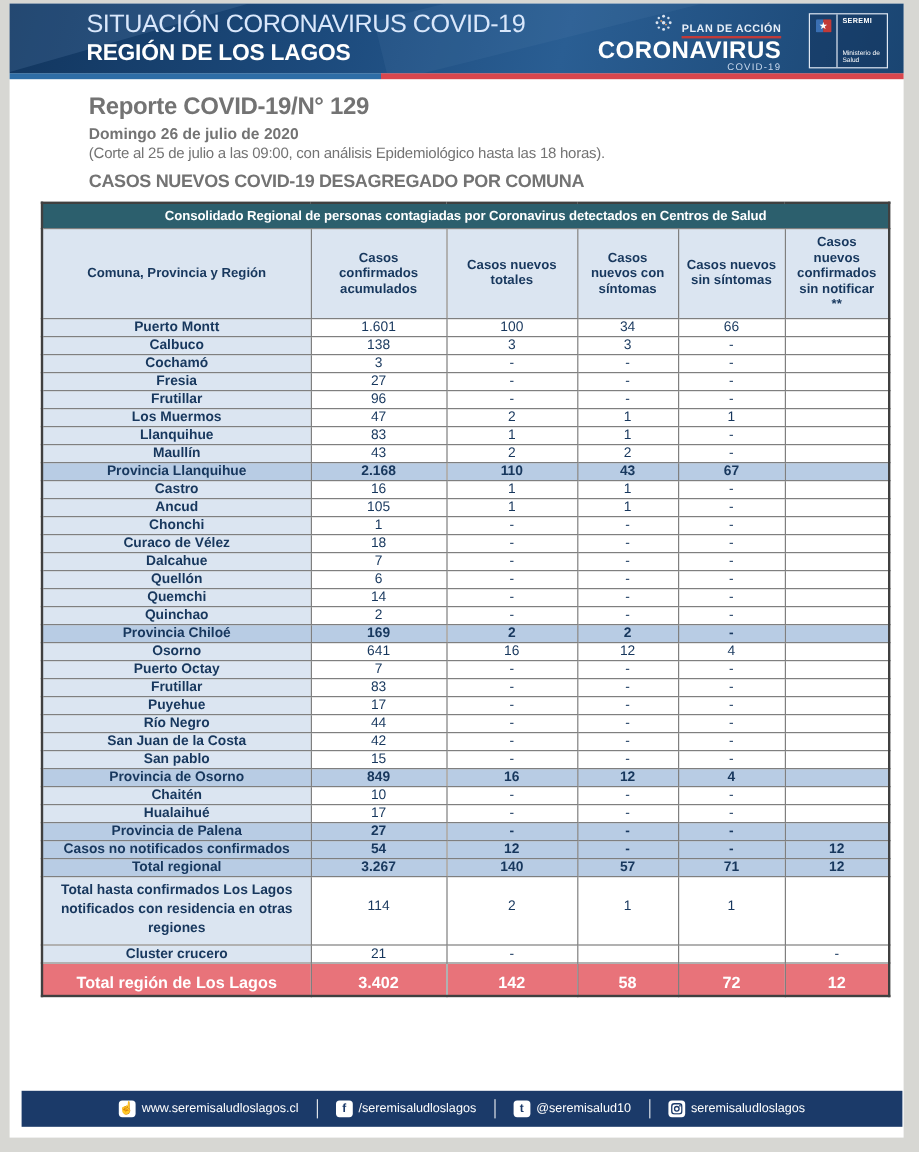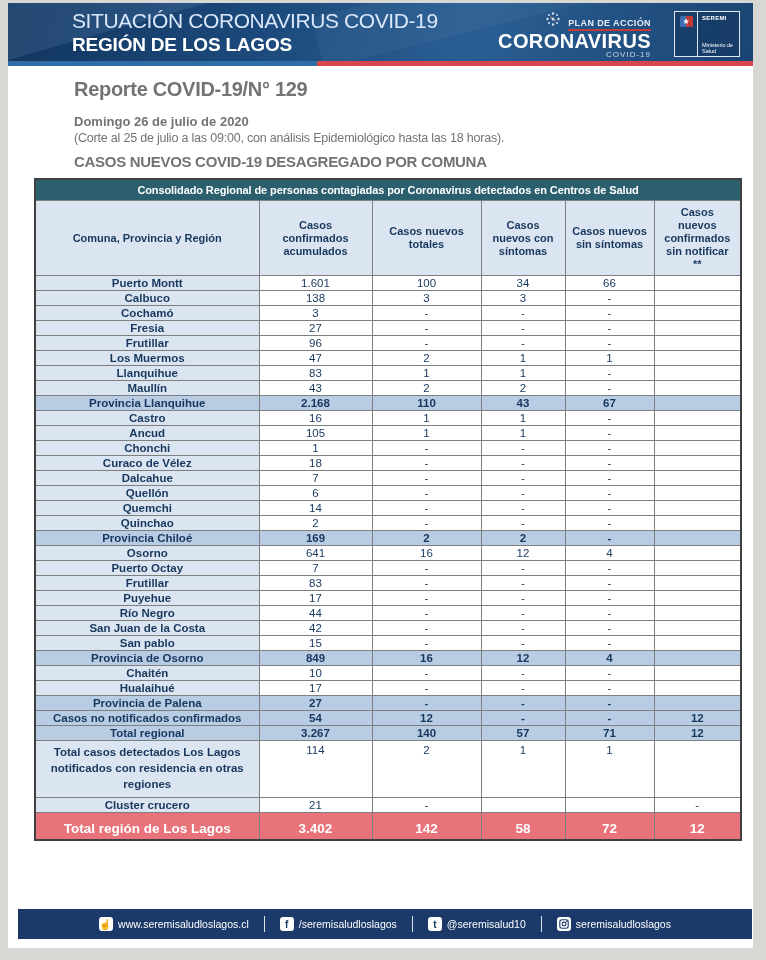--- a/index.html
+++ b/index.html
@@ -32,37 +32,37 @@
   .crest .star{position:absolute;left:0;right:0;top:0;color:#fff;font-size:8px;line-height:11px;text-align:center;}
   .emblem-right{flex:1;padding:3px 3px 2px 4px;color:#fff;display:flex;flex-direction:column;justify-content:space-between;}
   .emblem-title{font-size:6px;font-weight:bold;letter-spacing:.3px;}
   .emblem-sub{font-size:5.5px;}
 
   .stripe{height:5px;background:linear-gradient(to right,#2e6da6 0,#2e6da6 41.5%,#d8464d 41.5%,#d8464d 100%);}
 
   
   .intro{margin:12px 0 0 66px;color:#737373;}
   .intro-title{font-size:20px;font-weight:bold;letter-spacing:-0.3px;}
-  .intro-date{font-size:13px;font-weight:bold;margin-top:13px;}
+  .intro-date{font-size:13px;font-weight:bold;margin-top:3px;}
   .intro-note{font-size:12.5px;margin-top:2px;letter-spacing:-0.2px;}
   .intro-section{font-size:15px;font-weight:bold;margin-top:8px;letter-spacing:-0.3px;}
 
   
   .tablewrap{margin:8px 0 0 26px;}
   table.data{border-collapse:collapse;width:706px;table-layout:fixed;color:#17375d;border:2px solid #404040;}
   table.data td,table.data th{border:1px solid #7f7f7f;overflow:hidden;}
   tr.caption-row td{background:#2c5f6d;color:#fff;font-weight:bold;font-size:11px;height:18px;
                     text-align:center;letter-spacing:-0.1px;}
   thead th{background:#dbe5f1;font-size:11px;font-weight:bold;height:70px;padding:2px 6px;line-height:13px;text-align:center;}
   thead th.pre{white-space:pre-line;}
   tbody td{font-size:11.5px;text-align:center;height:14px;line-height:13px;padding:0 2px;}
   tbody td.c-label{background:#dbe5f1;font-weight:bold;}
   tr.row-province td{background:#b8cce4;font-weight:bold;}
   tr.row-province td.c-label{background:#b8cce4;}
-  tr.row-multi td{vertical-align:top;padding-top:3px;}
+  tr.row-multi td{vertical-align:top;padding-top:18px;}
   tr.row-multi td.c-label{height:50px;line-height:16px;padding:3px 12px;}
   tr.row-grand td{background:#e8737a;color:#fff;font-weight:bold;font-size:13.5px;height:22px;
                   vertical-align:middle;padding-top:4px;}
   tr.row-grand td.c-label{background:#e8737a;}
 
   
   .footer{position:absolute;left:10px;width:734px;bottom:9px;height:30px;background:#1b3a69;
           display:flex;align-items:center;justify-content:center;gap:15px;}
   .flink{display:flex;align-items:center;gap:5px;color:#fff;font-size:10.5px;}
   .fbox{width:14px;height:14px;background:#fff;border-radius:3px;color:#1b3a69;
@@ -398,21 +398,21 @@
             </tr>
             <tr class="row-province">
               <td class="c-label">Total regional</td>
               <td>3.267</td>
               <td>140</td>
               <td>57</td>
               <td>71</td>
               <td>12</td>
             </tr>
             <tr class="row-multi">
-              <td class="c-label">Total casos detectados Los Lagos notificados con residencia en otras regiones</td>
+              <td class="c-label">Total hasta confirmados Los Lagos notificados con residencia en otras regiones</td>
               <td>114</td>
               <td>2</td>
               <td>1</td>
               <td>1</td>
               <td></td>
             </tr>
             <tr class="row-comuna">
               <td class="c-label">Cluster crucero</td>
               <td>21</td>
               <td>-</td>

